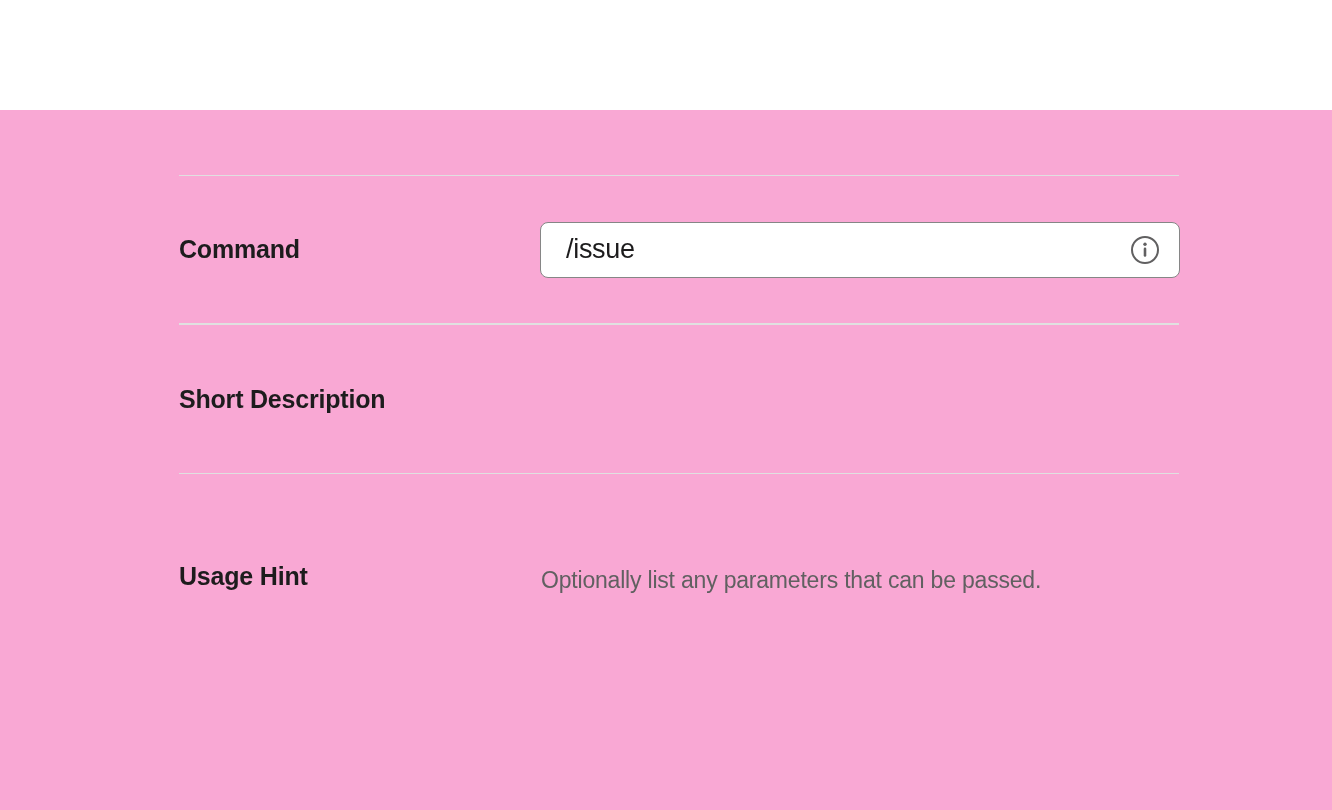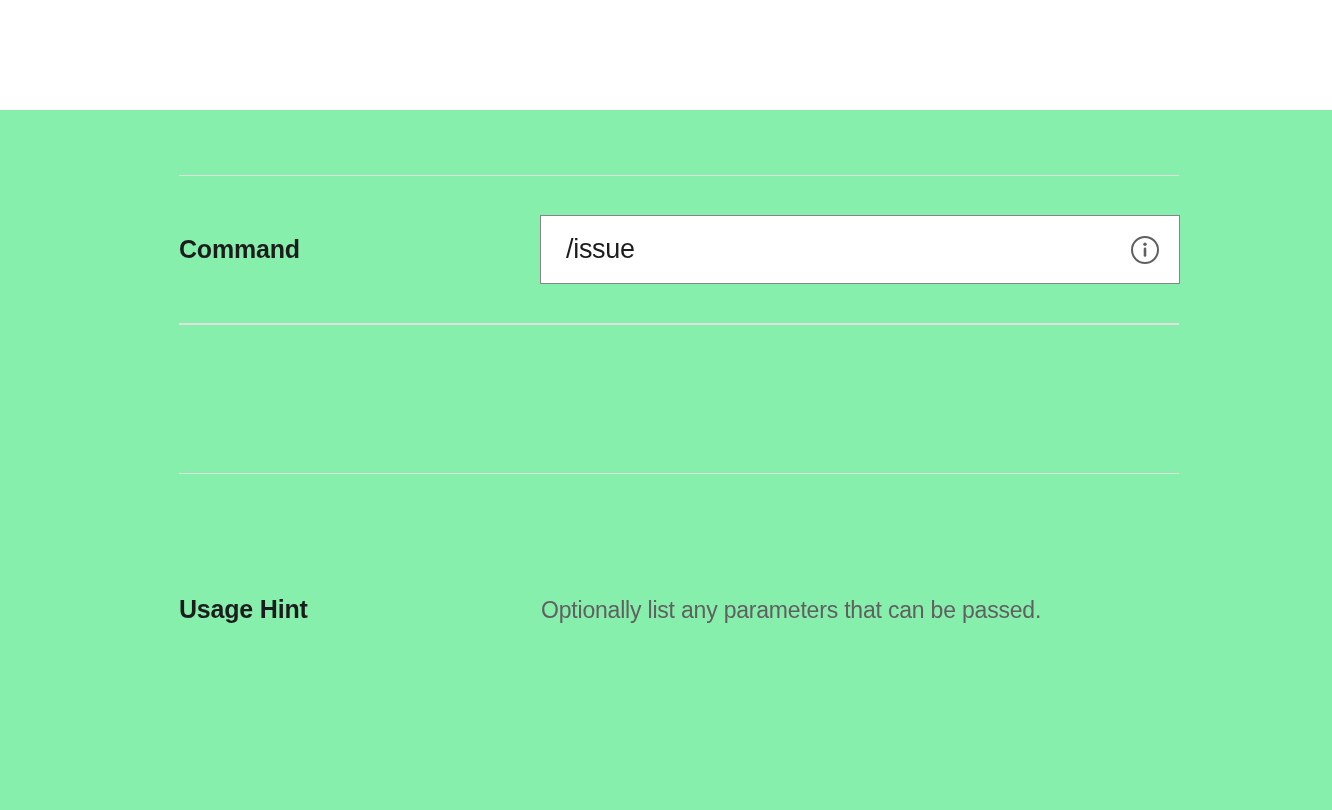--- a/index.html
+++ b/index.html
@@ -41,21 +41,21 @@
     letter-spacing: -0.4px;
     line-height: 1;
   }
 
   
   .form-body {
     position: absolute;
     top: 110px; left: 0;
     width: 1332px;
     height: 700px;
-    background: #86efac;
+    background: #f9a8d4;
   }
 
   .form-inner {
     position: absolute;
     left: 179px;
     top: 65px;
     width: 1000px;
   }
 
   .divider {
@@ -83,23 +83,23 @@
 
   .field-area {
     flex: 1 1 auto;
     display: flex;
     flex-direction: column;
   }
 
   .input-wrap {
     position: relative;
     width: 640px;
-    height: 69px;
+    height: 56px;
     border: 1px solid #868686;
-    border-radius: 0;
+    border-radius: 8px;
     background: #ffffff;
     display: flex;
     align-items: center;
   }
 
   .input-value {
     display: block;
     border: none;
     outline: none;
     background: transparent;
@@ -132,21 +132,21 @@
     font-size: 23px;
     color: #616061;
     letter-spacing: -0.2px;
     padding-left: 1px;
   }
 
   
   .row-command      { height: 146px; }
   .row-request-url  { height: 148px; }
   .row-short-desc   { height: 148px; }
-  .row-usage-hint   { min-height: 150px; align-items: flex-end; padding-top: 38px; }
+  .row-usage-hint   { min-height: 150px; align-items: center; padding-top: 38px; }
   .row-usage-hint .row-label { padding-top: 16px; }
 </style>
 </head>
 <body>
 
 <div class="page">
 
 
   <div class="form-body">
     <div class="form-inner">
@@ -168,20 +168,21 @@
           </div>
         </div>
       </div>
 
       <div class="divider"></div>
 
 
       <div class="divider"></div>
 
       <div class="form-row row-short-desc">
+        <div class="row-label">Short Description</div>
       </div>
 
       <div class="divider"></div>
 
       <div class="form-row row-usage-hint">
         <div class="row-label">Usage Hint</div>
         <div class="field-area">
           <div class="helper-text">Optionally list any parameters that can be passed.</div>
         </div>
       </div>

